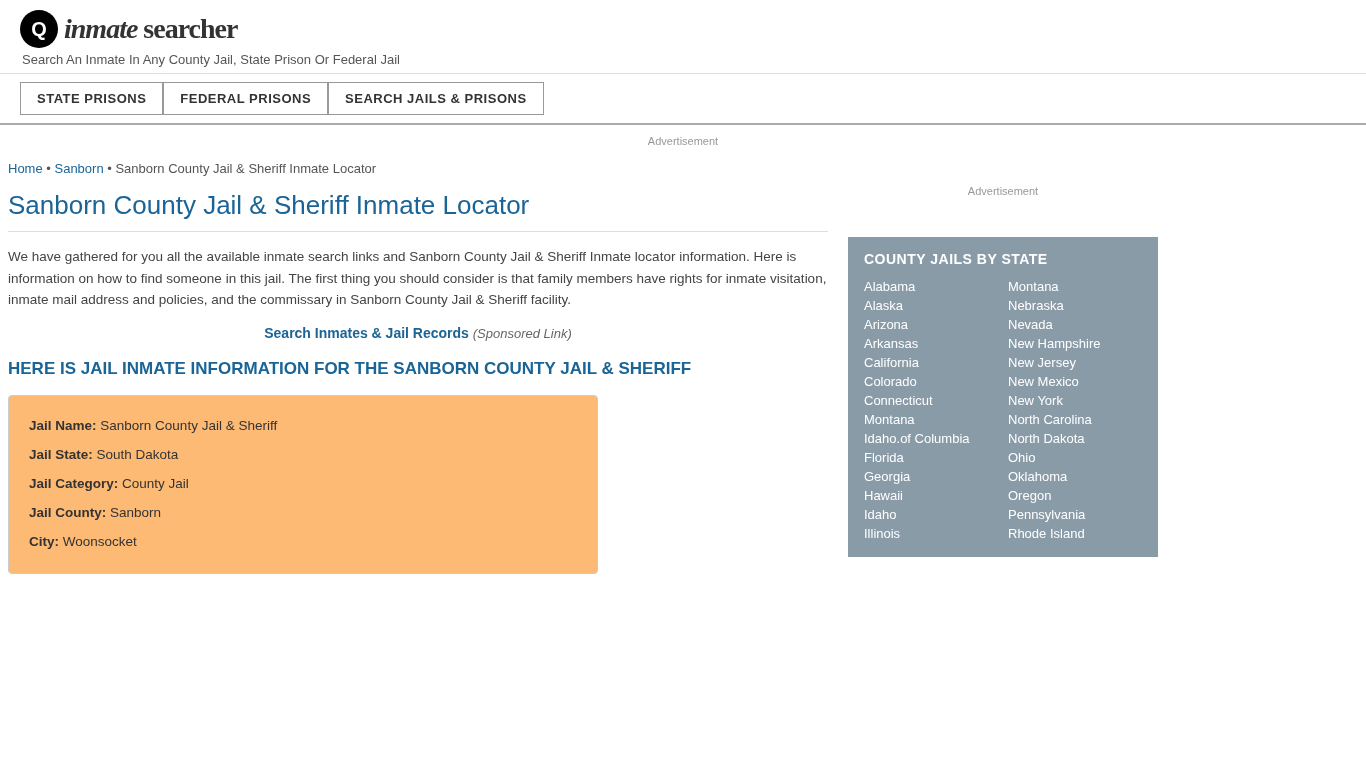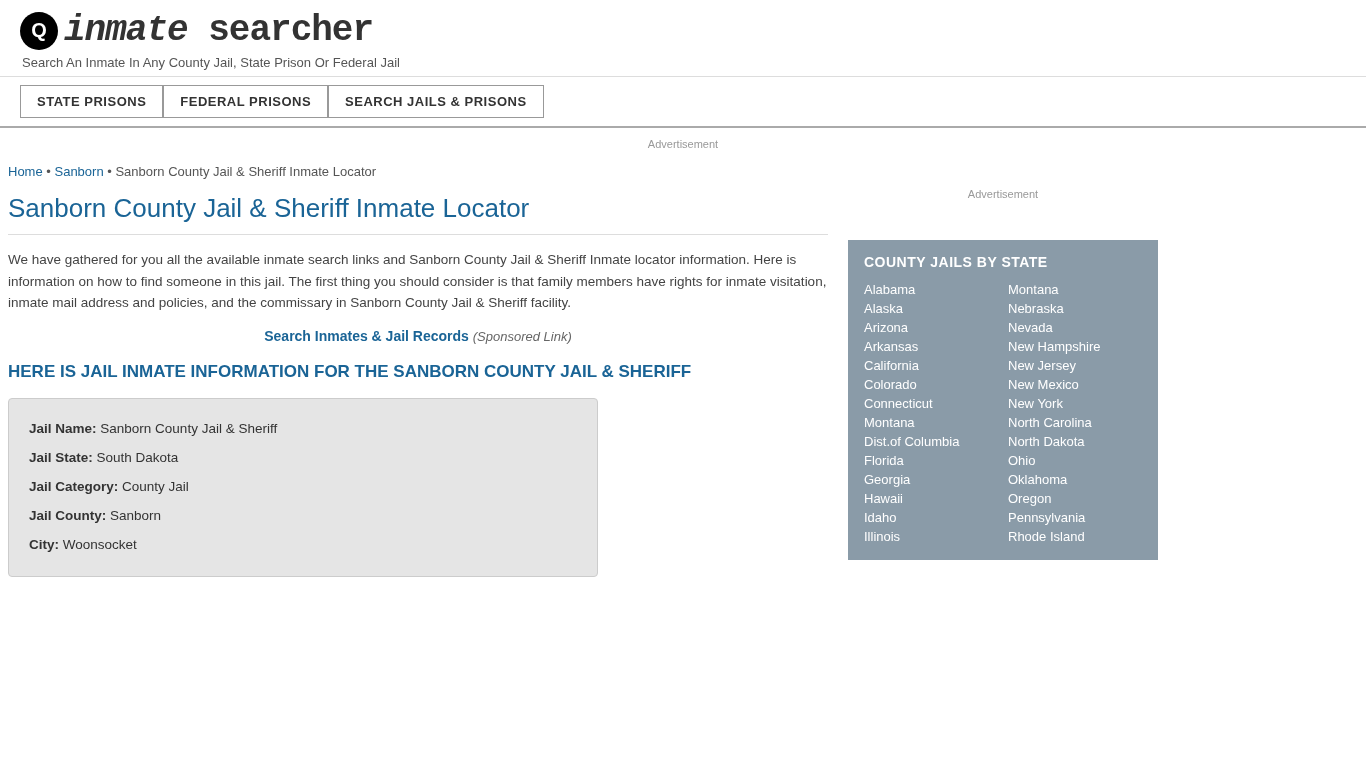--- a/index.html
+++ b/index.html
@@ -8,21 +8,21 @@
     
     #header { padding: 10px 20px 6px 20px; border-bottom: 1px solid #ddd; }
     #logo-area { display: flex; align-items: center; margin-bottom: 4px; }
     #logo-icon {
       width: 38px; height: 38px; border-radius: 50%; background: #000;
       display: flex; align-items: center; justify-content: center;
       color: #fff; font-size: 20px; font-weight: bold; margin-right: 6px;
       flex-shrink: 0;
     }
     #logo-text {
-      font-size: 36px; font-weight: bold; font-family: Liberation Mono, monospace;
+      font-size: 28px; font-weight: bold; font-family: Liberation Serif, serif;
       letter-spacing: -1px;
     }
     #logo-text span.inmate { font-style: italic; }
     #logo-tagline { font-size: 13px; color: #555; margin-left: 2px; }
 
     
     #nav { padding: 8px 20px; display: flex; gap: 0; border-bottom: 2px solid #aaa; }
     .nav-btn {
       border: 1px solid #999; padding: 8px 16px; font-size: 13px; font-weight: bold;
       background: #fff; color: #333; cursor: pointer; text-transform: uppercase;
@@ -51,21 +51,21 @@
     #sponsored-link { text-align: center; margin-bottom: 18px; }
     #sponsored-link a { color: #1a6496; font-weight: bold; font-size: 14px; text-decoration: none; }
     #sponsored-text { color: #666; font-style: italic; font-size: 13px; }
 
     
     #section-header { color: #1a6496; font-size: 17px; font-weight: bold; margin-bottom: 16px; text-transform: uppercase; }
 
     
     #info-box {
       border: 1px solid #ccc; border-radius: 4px; padding: 16px 20px;
-      background: #e5e5e5; font-size: 13.5px; line-height: 2;
+      background: #fdba74; font-size: 13.5px; line-height: 2;
       max-width: 590px;
     }
     #info-box .field { margin-bottom: 2px; }
     #info-box .label { font-weight: bold; }
 
     
     #ad-sidebar { color: #999; font-size: 11px; text-align: center; margin-bottom: 16px; height: 60px; display: flex; align-items: center; justify-content: center; }
 
     #county-jails-box { background: #8a9ba8; padding: 14px 16px; }
     #county-jails-title {
@@ -152,21 +152,21 @@
 
         <div>
           <a href="#" class="state-link">Alabama</a>
           <a href="#" class="state-link">Alaska</a>
           <a href="#" class="state-link">Arizona</a>
           <a href="#" class="state-link">Arkansas</a>
           <a href="#" class="state-link">California</a>
           <a href="#" class="state-link">Colorado</a>
           <a href="#" class="state-link">Connecticut</a>
           <a href="#" class="state-link">Montana</a>
-          <a href="#" class="state-link">Dist.of Columbia</a>
+          <a href="#" class="state-link">Idaho.of Columbia</a>
           <a href="#" class="state-link">Florida</a>
           <a href="#" class="state-link">Georgia</a>
           <a href="#" class="state-link">Hawaii</a>
           <a href="#" class="state-link">Idaho</a>
           <a href="#" class="state-link">Illinois</a>
         </div>
 
         <div>
           <a href="#" class="state-link">Montana</a>
           <a href="#" class="state-link">Nebraska</a>

